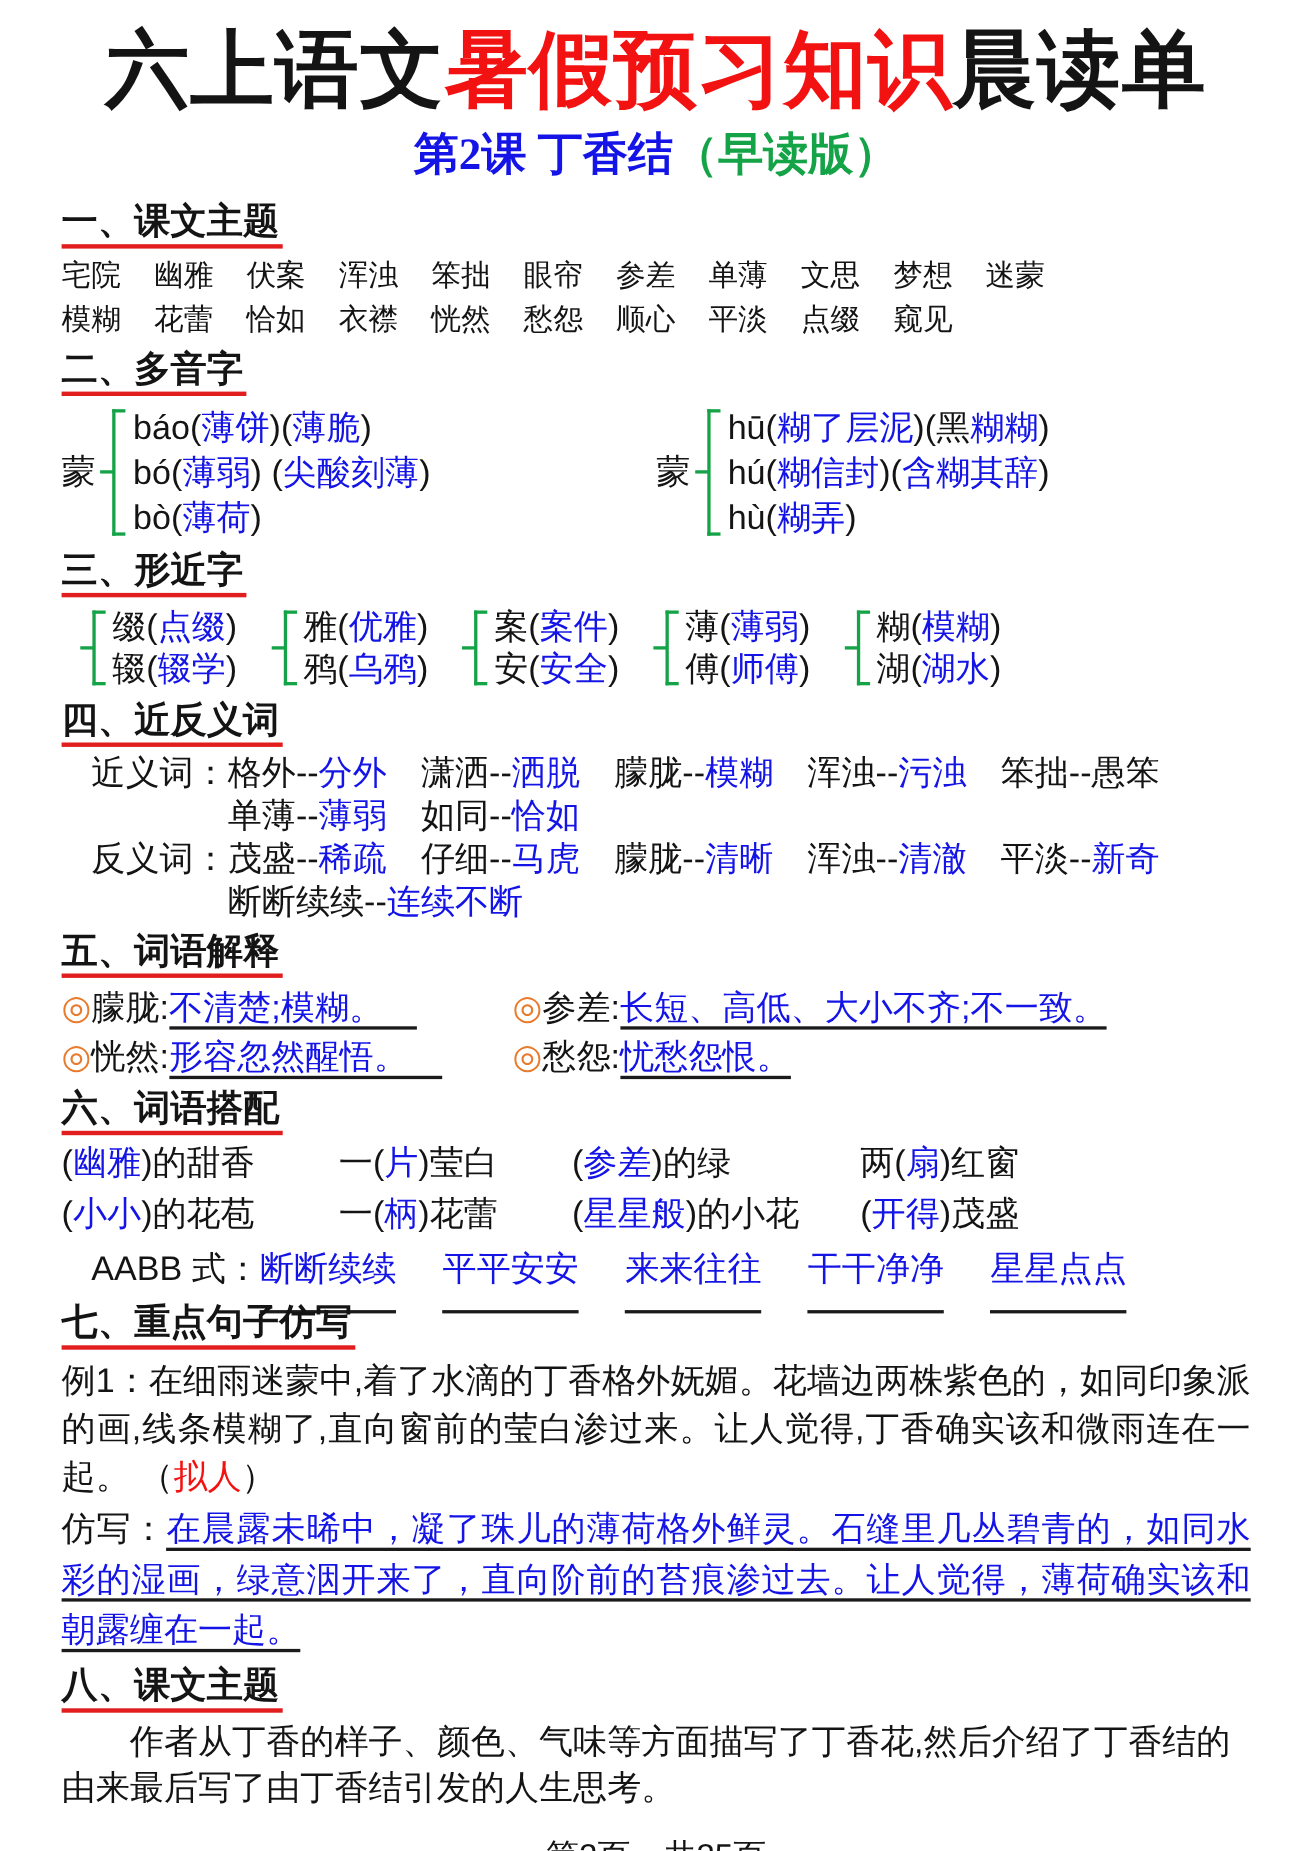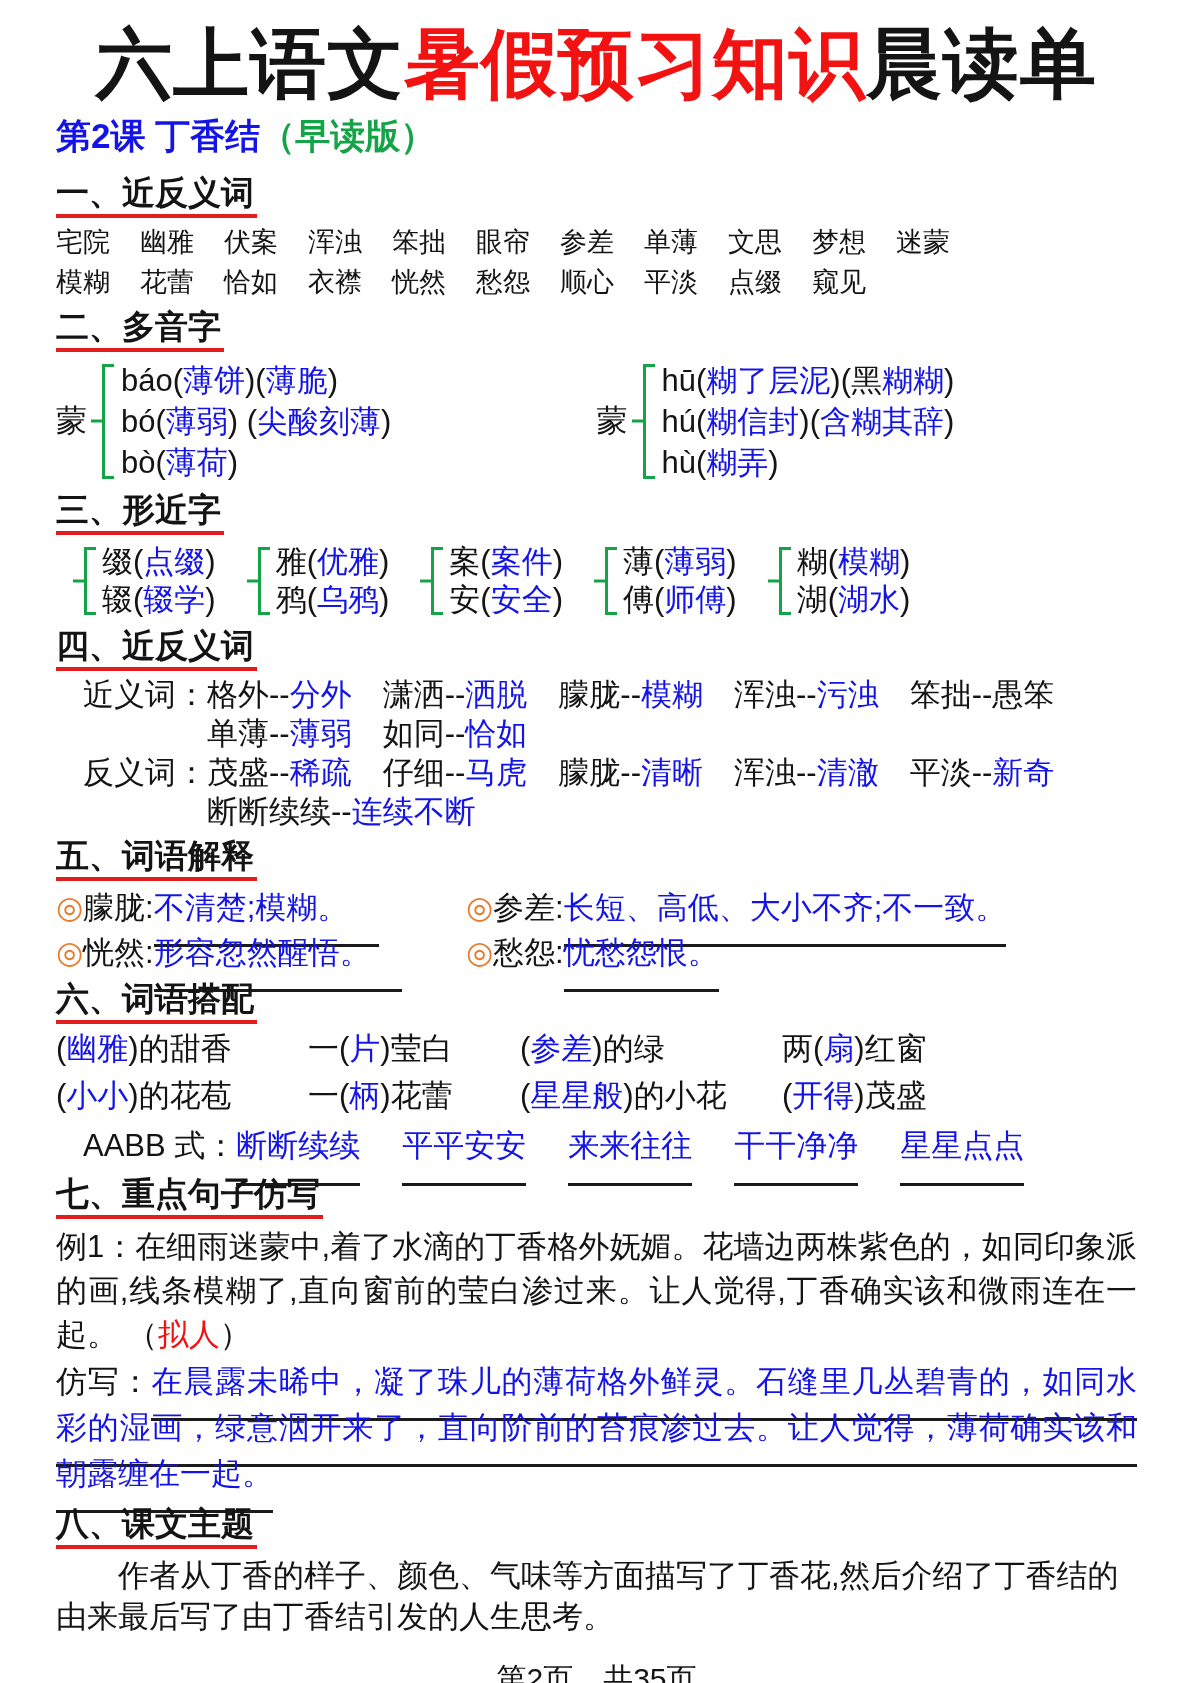--- a/index.html
+++ b/index.html
@@ -2,34 +2,34 @@
 <html style="--blue: #1414e6; --red: #f31212; --green: #14a347; --orange: #e87b2d; --hlred: #e11d1d;"><head>
 <meta charset="utf-8">
 <style>
   html,body{margin:0;padding:0;background:#ffffff;}
   body{width:1191px;font-family:"Liberation Sans","DejaVu Sans",sans-serif;color:#141414;}
   .page{box-sizing:border-box;width:1191px;min-height:1683px;padding:10px 54px 8px 56px;background:#fff;}
 
   
   .title{ text-align:center; font-size:76px; font-weight:900; line-height:1.25; letter-spacing:1px; margin:6px 0 0 0; white-space:nowrap;}
   .title .t-red{color:var(--red,#f31212);}
-  .subtitle{ text-align:left; font-size:35px; font-weight:bold; margin:2px 0 8px 0;}
+  .subtitle{ text-align:center; font-size:41px; font-weight:bold; margin:2px 0 8px 0;font-family:Liberation Serif, serif;}
   .subtitle .st-blue{color:var(--blue,#1414e6);}
   .subtitle .st-green{color:var(--green,#0cae3a);}
 
   
   .sec-head{ display:inline-block; font-size:33px; font-weight:bold; line-height:1.12; border-bottom:4px solid var(--hlred,#e11d1d); padding:0 3px 2px 0; margin:7px 0 4px 0;}
 
   
   .segline{font-size:31px; line-height:40px; white-space:pre-wrap;}
   .seg-k{color:#141414;}
   .seg-b{color:var(--blue,#1414e6);}
   .seg-r{color:var(--red,#f31212);}
   .seg-o{color:var(--orange,#e87b2d); font-weight:bold;}
-  .seg-bu{color:var(--blue,#1414e6); border-bottom:3px solid #1b1b1b; padding-bottom:19px;}
+  .seg-bu{color:var(--blue,#1414e6); border-bottom:3px solid #1b1b1b; padding-bottom:0;}
 
   
   .word-row{display:flex; column-gap:30px; font-size:27px; line-height:40px; flex-wrap:wrap;}
 
   
   .poly-row{display:flex; margin:4px 0 2px 0;}
   .poly-group{display:flex; align-items:stretch; width:50%;}
   .poly-char{align-self:center; font-size:31px; margin-right:15px;}
   .brk{position:relative; width:9px; border-left:3px solid var(--green,#14a347); border-top:3px solid var(--green,#14a347); border-bottom:3px solid var(--green,#14a347); margin:4px 0;}
   .brk::before{content:""; position:absolute; left:-14px; top:50%; width:13px; height:3px; background:var(--green,#14a347); transform:translateY(-50%);}
@@ -73,21 +73,21 @@
 <div class="page">
 
   <div class="title">
     <span>六上语文</span><span class="t-red">暑假预习知识</span><span>晨读单</span>
   </div>
   <div class="subtitle">
     <span class="st-blue">第2课 丁香结</span><span class="st-green">（早读版）</span>
   </div>
 
   <div>
-    <div><span class="sec-head">一、近反义词</span></div>
+    <div><span class="sec-head">一、课文主题</span></div>
     <div class="word-row">
         <span class="li">宅院</span>
         <span class="li">幽雅</span>
         <span class="li">伏案</span>
         <span class="li">浑浊</span>
         <span class="li">笨拙</span>
         <span class="li">眼帘</span>
         <span class="li">参差</span>
         <span class="li">单薄</span>
         <span class="li">文思</span>

